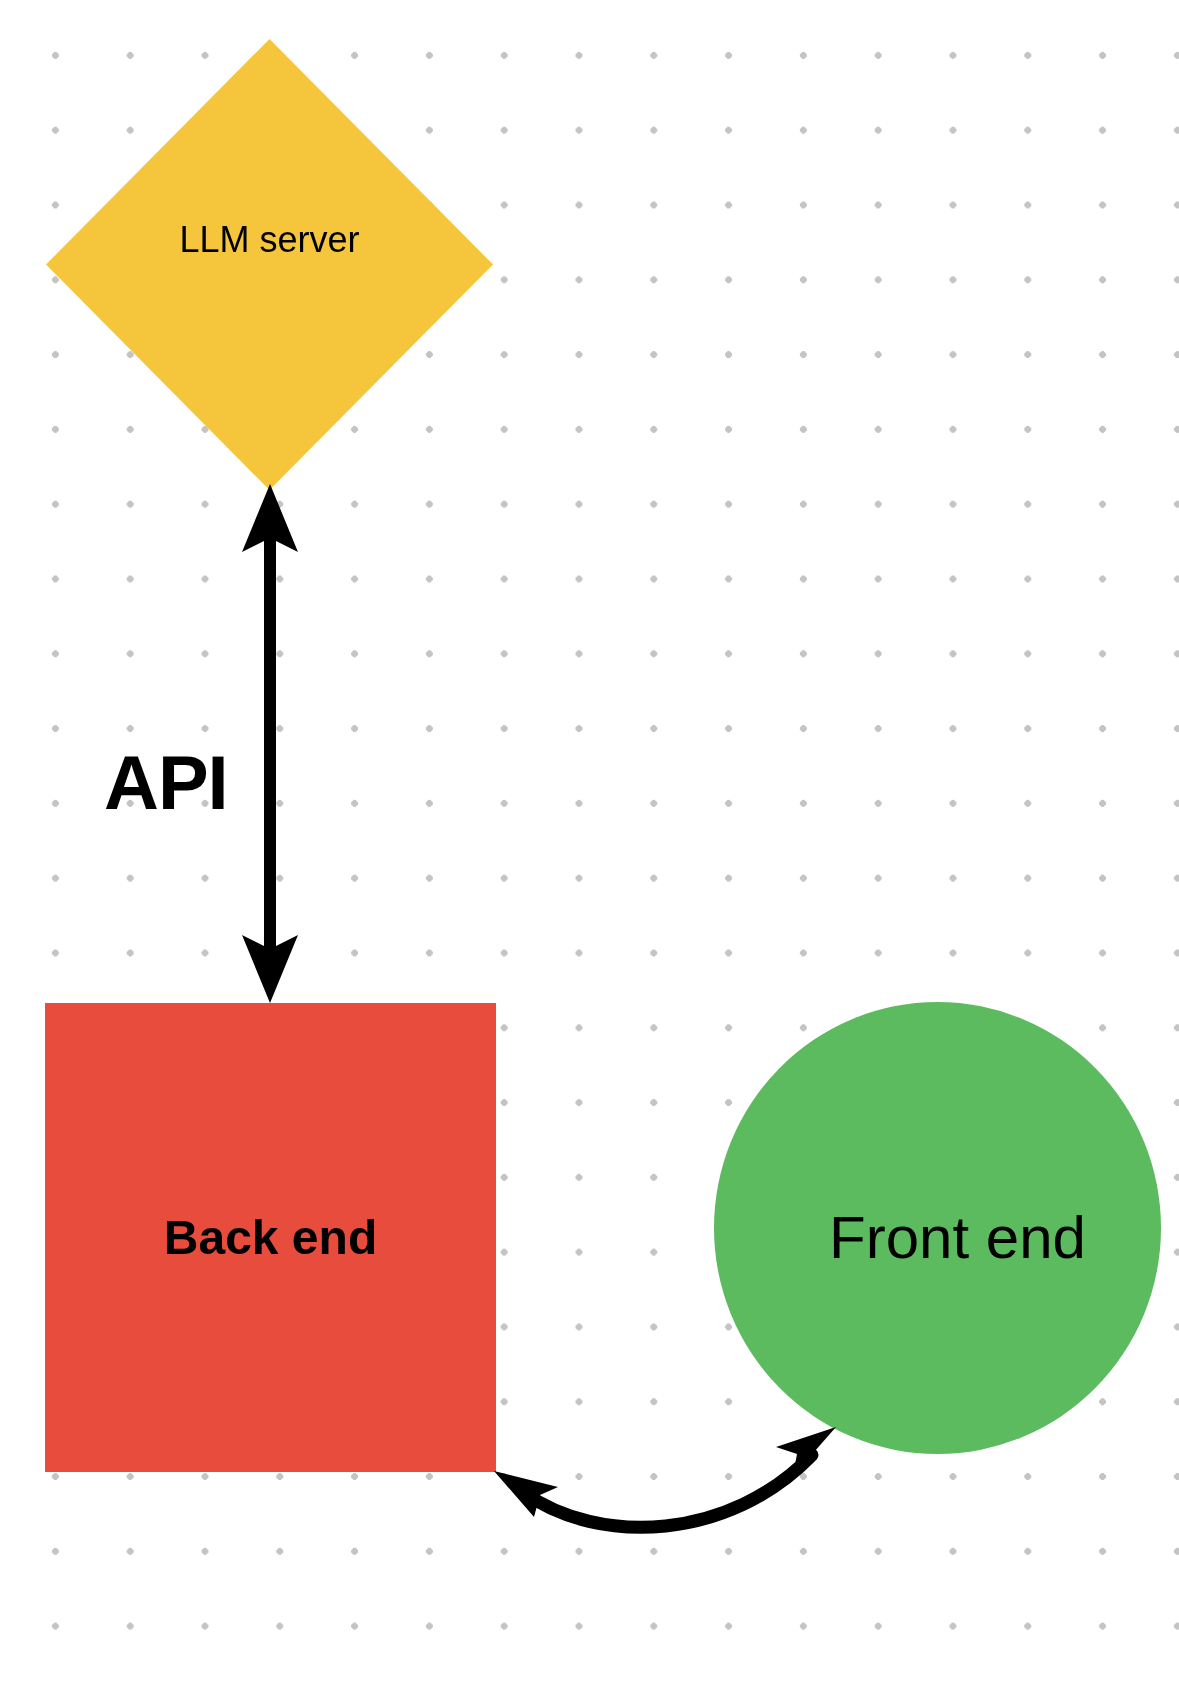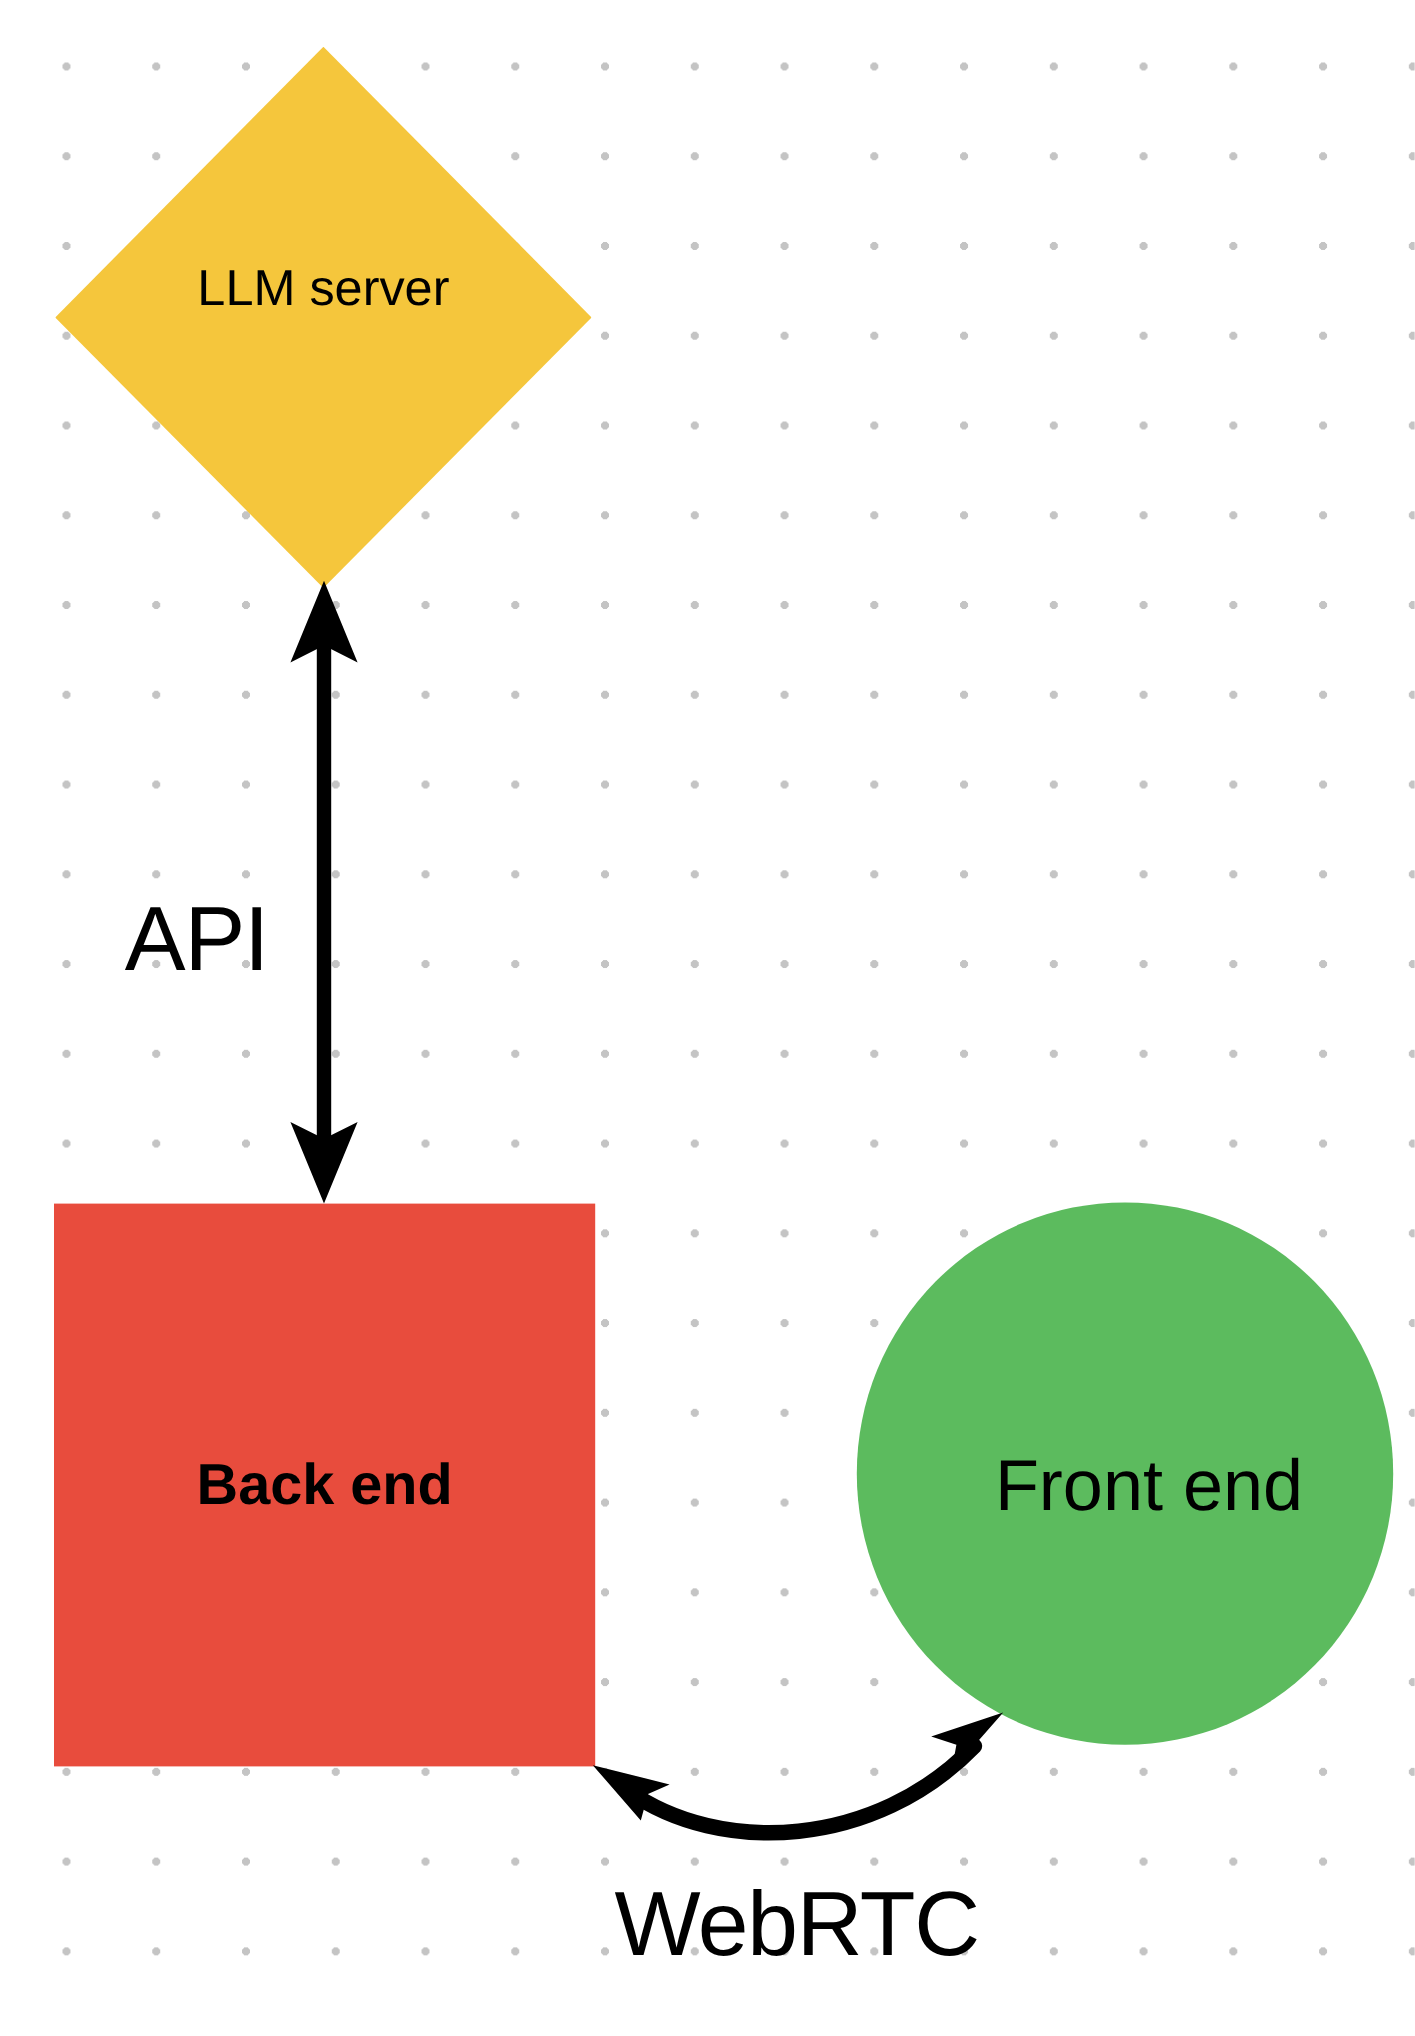--- a/index.html
+++ b/index.html
@@ -31,21 +31,21 @@
     position: absolute;
     color: #000000;
     font-weight: 400;
     white-space: nowrap;
     text-align: center;
     pointer-events: none;
   }
   .edge-label {
     position: absolute;
     color: #000000;
-    font-weight: 400;
+    font-weight: 700;
     white-space: nowrap;
   }
 
   
   #llm-diamond-wrap {
     position: absolute;
     left: 46px;
     top: 39px;
     width: 447px;
     height: 451px;
@@ -53,21 +53,21 @@
   #llm-diamond {
     width: 100%;
     height: 100%;
     background: #F5C63C;
     clip-path: polygon(50% 0%, 100% 50%, 50% 100%, 0% 50%);
   }
   #llm-label {
     left: 46px;
     top: 214px;
     width: 447px;
-    font-size: 42px;
+    font-size: 36px;
     line-height: 52px;
   }
 
   
   #backend-rect {
     position: absolute;
     left: 45px;
     top: 1003px;
     width: 451px;
     height: 469px;
@@ -142,15 +142,14 @@
 
     <g>
       <path d="M 523,1492 C 600,1547 730,1540 812,1455" fill="none" stroke="#000000" stroke-width="13" stroke-linecap="round"></path>
       <polygon points="494,1471 558,1487 540,1495 534,1517" fill="#000000"></polygon>
       <polygon points="836,1427 793,1476 797,1454 776,1447" fill="#000000"></polygon>
     </g>
   </svg>
 
   <div class="edge-label" id="api-label">API</div>
 
-  <div class="edge-label" id="webrtc-label">WebRTC</div>
 
 </div>
 
 </body></html>

